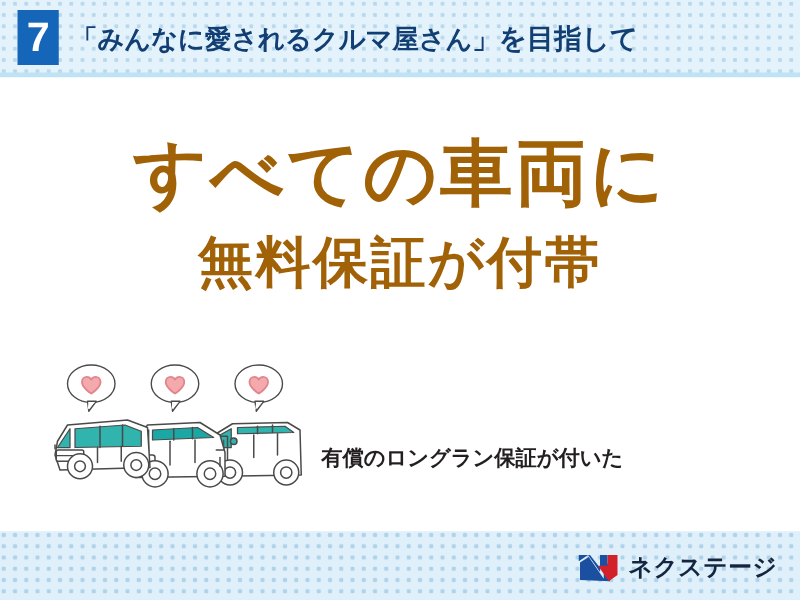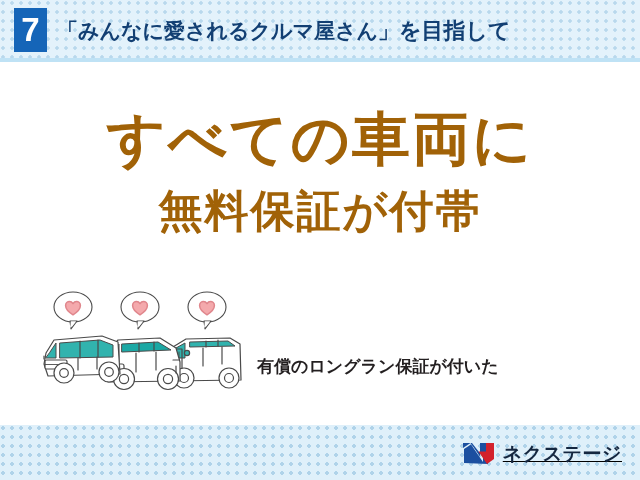--- a/index.html
+++ b/index.html
@@ -135,23 +135,22 @@
     background-image:
       radial-gradient(circle at 3px 3px, rgba(150,195,225,0.65) 1.6px, rgba(0,0,0,0) 2.0px);
     background-size: 9px 9px;
   }
   .brand-lockup {
     position: absolute;
     right: 18px;
     top: 14px;
     height: 28px;
     display: flex;
-    align-items: center;
+    align-items: flex-end;
     gap: 7px;
-    text-decoration: underline;
   }
   .brand-mark {
     width: 34px; height: 25px;
     display: block;
   }
   .brand-name {
     color: #14263f;
     font-size: 19px;
     font-weight: bold;
     letter-spacing: 0.5px;

